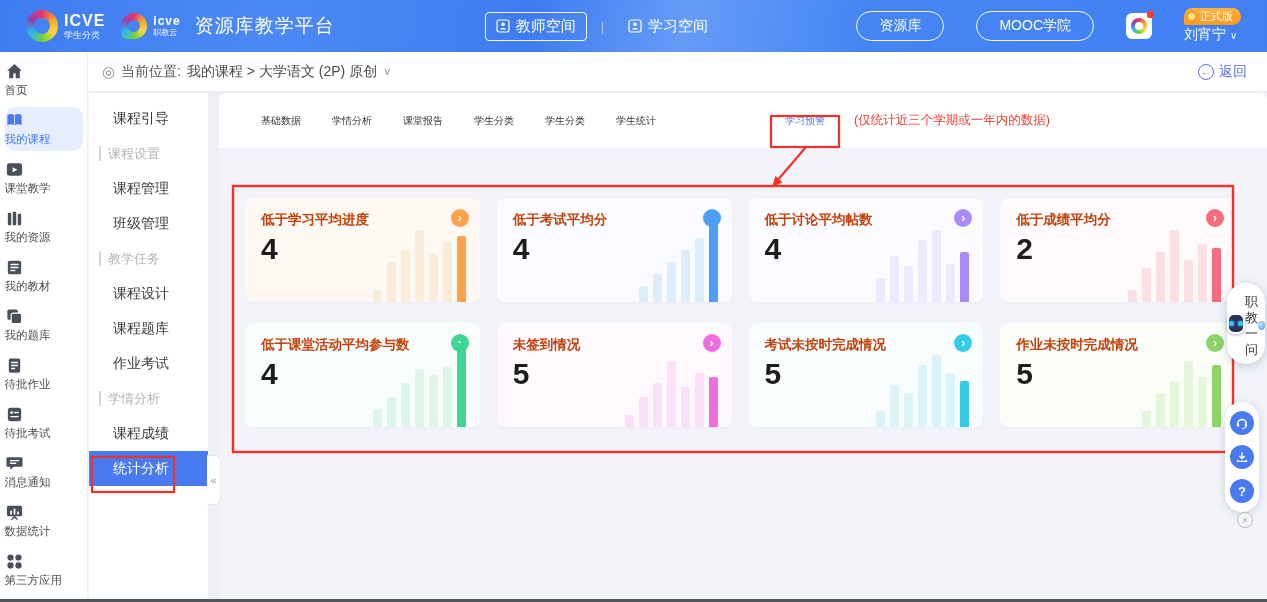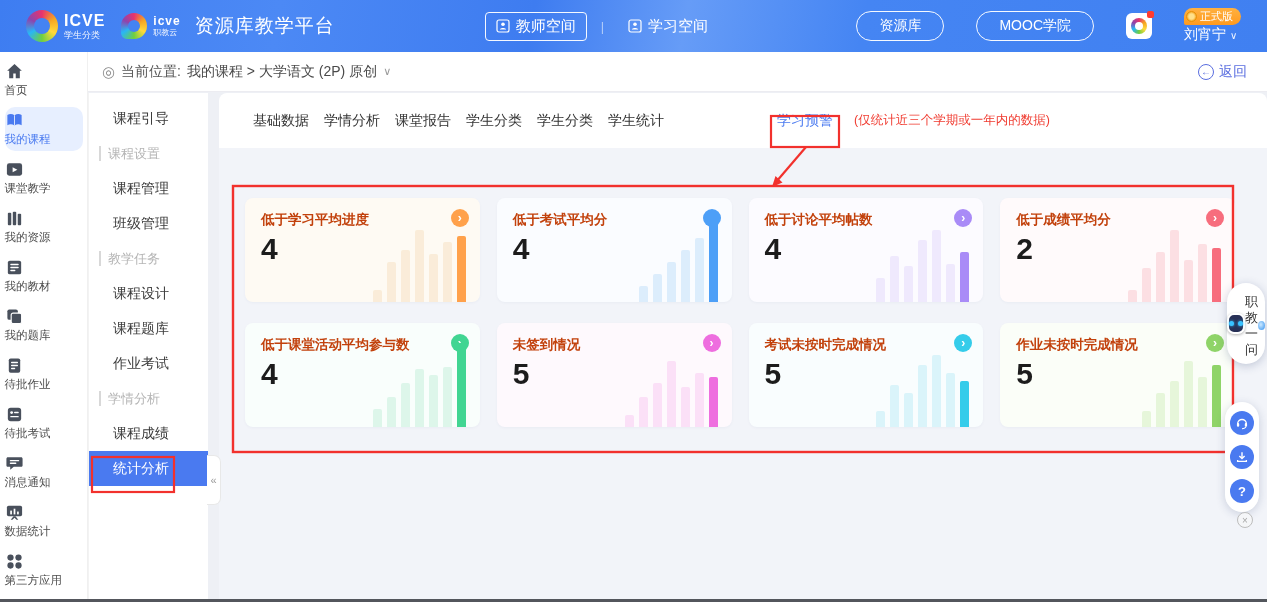--- a/index.html
+++ b/index.html
@@ -62,21 +62,21 @@
   .sm-item{height:35px;line-height:35px;font-size:14px;color:#3c3c3c;padding-left:24px;cursor:pointer;white-space:nowrap;}
   .sm-section{height:35px;line-height:35px;font-size:13px;color:#b5b5b5;padding-left:10px;cursor:default;white-space:nowrap;}
   .sm-section span{border-left:2px solid #d8d8d8;padding-left:7px;}
   .sm-item.active{background:#4a7af0;color:#fff;}
   .collapse-tab{position:absolute;left:207px;top:455px;width:14px;height:50px;background:#fff;border:1px solid #e8e8e8;border-left:none;
     border-radius:0 7px 7px 0;display:flex;align-items:center;justify-content:center;color:#9a9a9a;font-size:11px;cursor:pointer;z-index:5;}
 
   
   .tabbar{position:absolute;left:219px;top:93px;right:0;height:55px;background:#fff;border-radius:8px 8px 0 0;
     display:flex;align-items:center;padding-left:34px;}
-  .tab{font-size:14px;color:#333;margin-right:15px;width:56px;text-align:center;cursor:pointer;white-space:nowrap;}
+  .tab{font-size:10px;color:#333;margin-right:15px;width:56px;text-align:center;cursor:pointer;white-space:nowrap;}
   .tab.active{color:#4a7af0;margin-left:98px;}
   .upd-text{font-size:12.5px;color:#9a9a9a;white-space:nowrap;margin-left:2px;}
   .upd-note{font-size:12.5px;color:#f03b30;white-space:nowrap;margin-left:6px;}
   .content-bg{position:absolute;left:219px;top:148px;right:0;bottom:3px;background:#f2f4f9;}
 
   
   .cards{position:absolute;left:245px;top:198px;width:990px;display:grid;grid-template-columns:repeat(4,1fr);gap:21px 17px;z-index:2;}
   .warn-card{height:104px;position:relative;border-radius:8px;background:#fff;box-shadow:0 1px 3px rgba(30,50,90,.04);overflow:hidden;cursor:pointer;}
   .card-title{position:absolute;left:16px;top:13px;font-size:13.5px;color:#c2410c;font-weight:bold;}
   .card-arrow{position:absolute;right:11px;top:11px;width:18px;height:18px;border-radius:50%;color:#fff;

